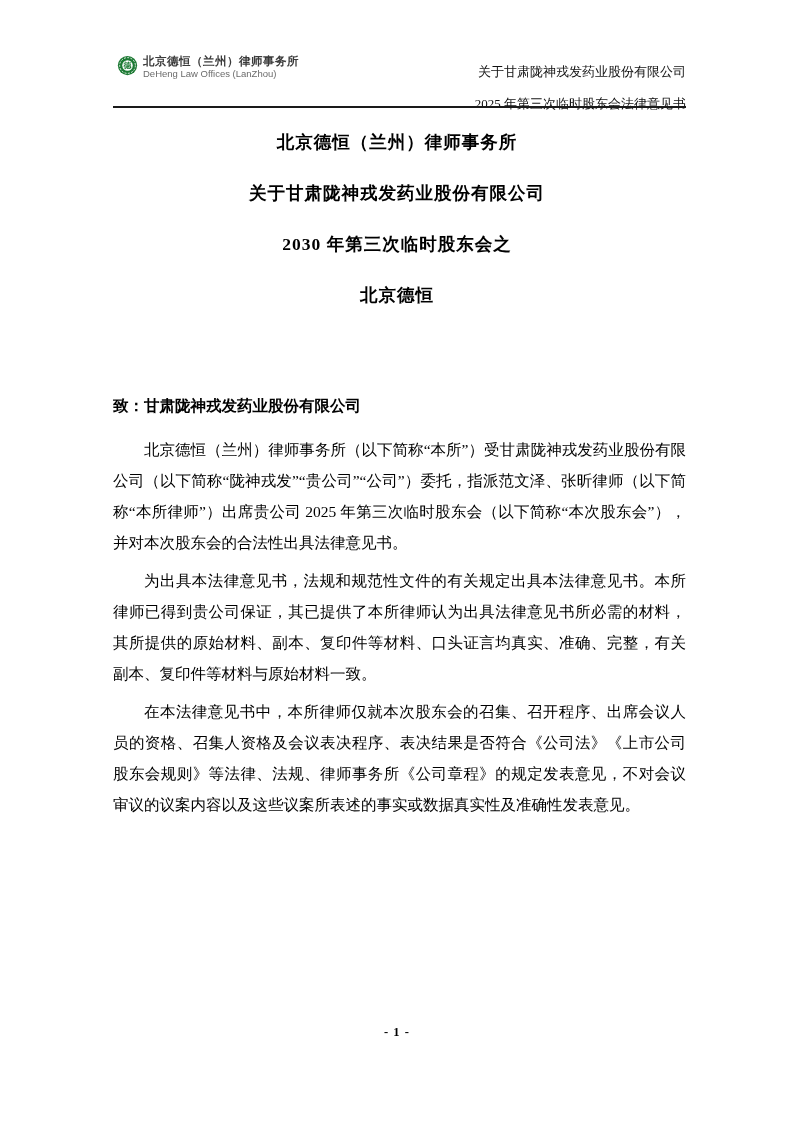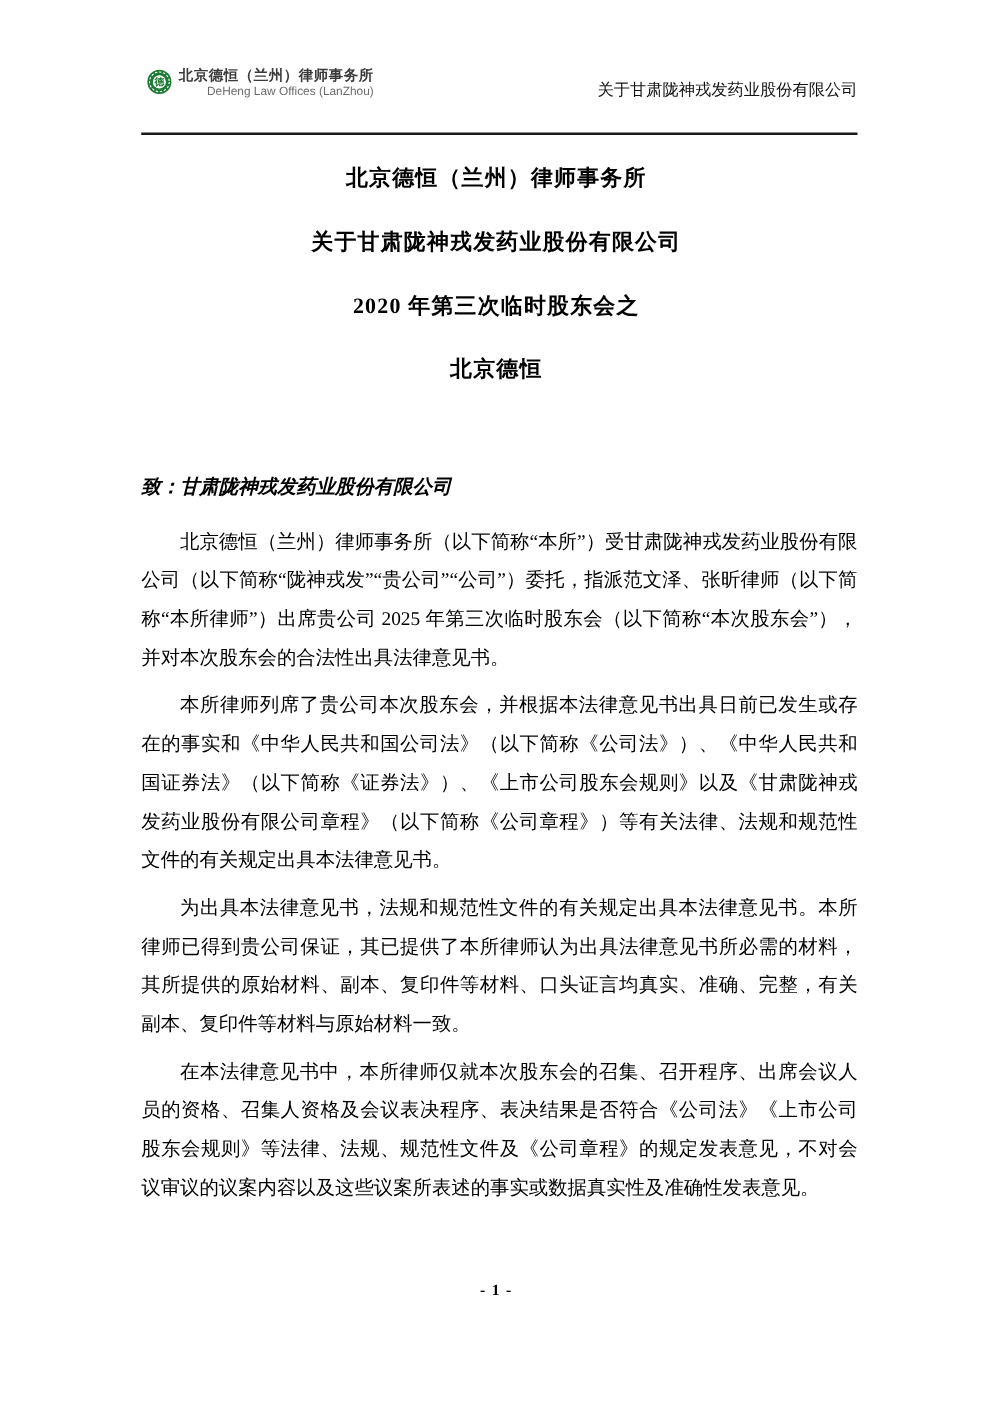--- a/index.html
+++ b/index.html
@@ -34,21 +34,20 @@
     font-weight: bold;
     color: #3a3a3a;
     letter-spacing: 0.5px;
     line-height: 14px;
   }
   .brand-en {
     font-family: "Liberation Sans", "DejaVu Sans", sans-serif;
     font-size: 9.5px;
     color: #6b6b6b;
     line-height: 12px;
-    text-align: right;
   }
   .header-right {
     position: absolute;
     right: 108px;
     top: 56px;
     text-align: right;
     font-size: 13px;
     line-height: 32px;
     color: #111111;
   }
@@ -81,22 +80,21 @@
     position: absolute;
     top: 374px;
     left: 113px;
     width: 573px;
     font-size: 15.5px;
     line-height: 31px;
     text-align: justify;
   }
   .salutation {
     font-weight: bold;
-    margin: 0 0 13px 0;
-    font-style: italic;
+    margin: 16px 0 13px 0;
   }
   .para {
     text-indent: 2em;
     margin: 0 0 7px 0;
   }
 
   
   .footer {
     position: absolute;
     top: 1025px;
@@ -123,34 +121,34 @@
       </svg>
     </span>
     <span class="brand-text">
       <span class="brand-cn">北京德恒（兰州）律师事务所</span>
       <span class="brand-en">DeHeng Law Offices (LanZhou)</span>
     </span>
   </div>
 
   <div class="header-right">
     <div>关于甘肃陇神戎发药业股份有限公司</div>
+    <div>2025 年第三次临时股东会法律意见书</div>
   </div>
 
   <div class="header-rule"></div>
 
   <div class="title-block">
     <div class="title-line">北京德恒（兰州）律师事务所</div>
     <div class="title-line">关于甘肃陇神戎发药业股份有限公司</div>
-    <div class="title-line">2020 年第三次临时股东会之</div>
+    <div class="title-line">2030 年第三次临时股东会之</div>
     <div class="title-line">北京德恒</div>
   </div>
 
   <div class="doc-body">
     <p class="salutation">致：甘肃陇神戎发药业股份有限公司</p>
     <p class="para">北京德恒（兰州）律师事务所（以下简称“本所”）受甘肃陇神戎发药业股份有限公司（以下简称“陇神戎发”“贵公司”“公司”）委托，指派范文泽、张昕律师（以下简称“本所律师”）出席贵公司 2025 年第三次临时股东会（以下简称“本次股东会”），并对本次股东会的合法性出具法律意见书。</p>
-    <p class="para">本所律师列席了贵公司本次股东会，并根据本法律意见书出具日前已发生或存在的事实和《中华人民共和国公司法》（以下简称《公司法》）、《中华人民共和国证券法》（以下简称《证券法》）、《上市公司股东会规则》以及《甘肃陇神戎发药业股份有限公司章程》（以下简称《公司章程》）等有关法律、法规和规范性文件的有关规定出具本法律意见书。</p>
     <p class="para">为出具本法律意见书，法规和规范性文件的有关规定出具本法律意见书。本所律师已得到贵公司保证，其已提供了本所律师认为出具法律意见书所必需的材料，其所提供的原始材料、副本、复印件等材料、口头证言均真实、准确、完整，有关副本、复印件等材料与原始材料一致。</p>
-    <p class="para">在本法律意见书中，本所律师仅就本次股东会的召集、召开程序、出席会议人员的资格、召集人资格及会议表决程序、表决结果是否符合《公司法》《上市公司股东会规则》等法律、法规、规范性文件及《公司章程》的规定发表意见，不对会议审议的议案内容以及这些议案所表述的事实或数据真实性及准确性发表意见。</p>
+    <p class="para">在本法律意见书中，本所律师仅就本次股东会的召集、召开程序、出席会议人员的资格、召集人资格及会议表决程序、表决结果是否符合《公司法》《上市公司股东会规则》等法律、法规、律师事务所《公司章程》的规定发表意见，不对会议审议的议案内容以及这些议案所表述的事实或数据真实性及准确性发表意见。</p>
   </div>
 
   <div class="footer">- 1 -</div>
 
 </div>
 
 </body></html>

